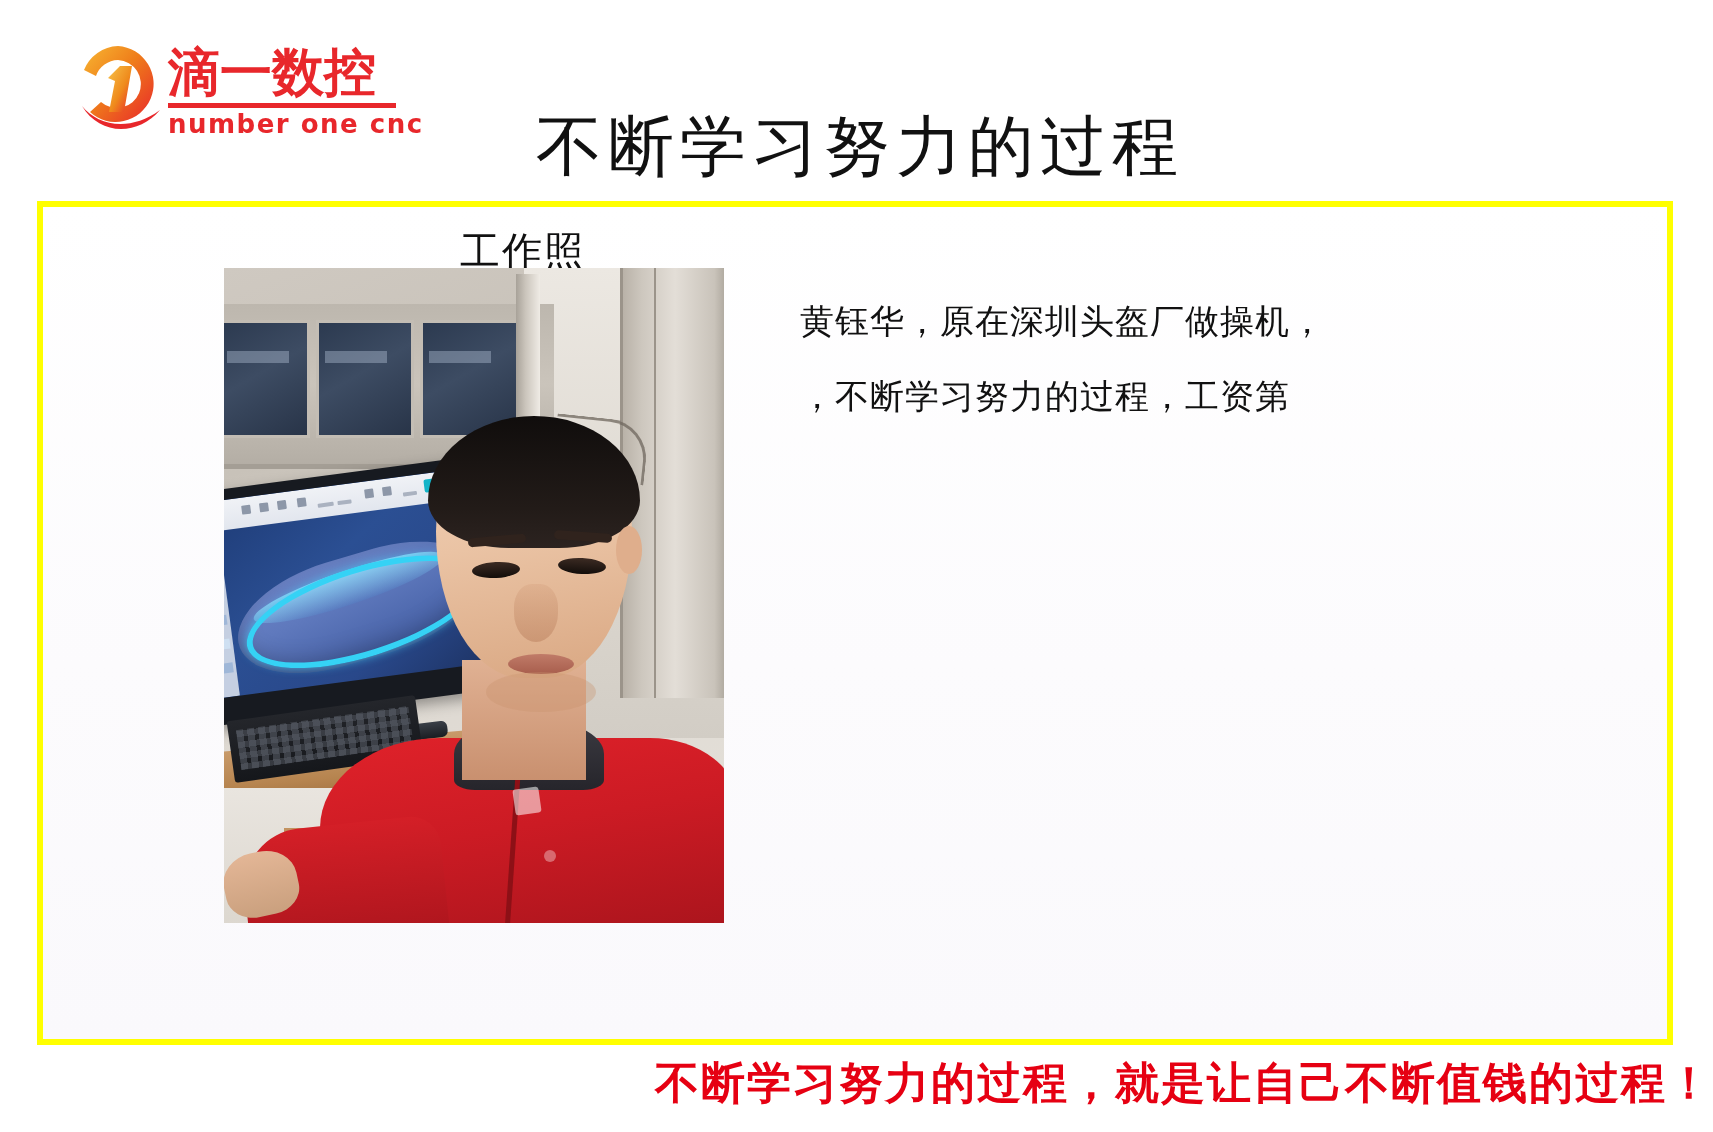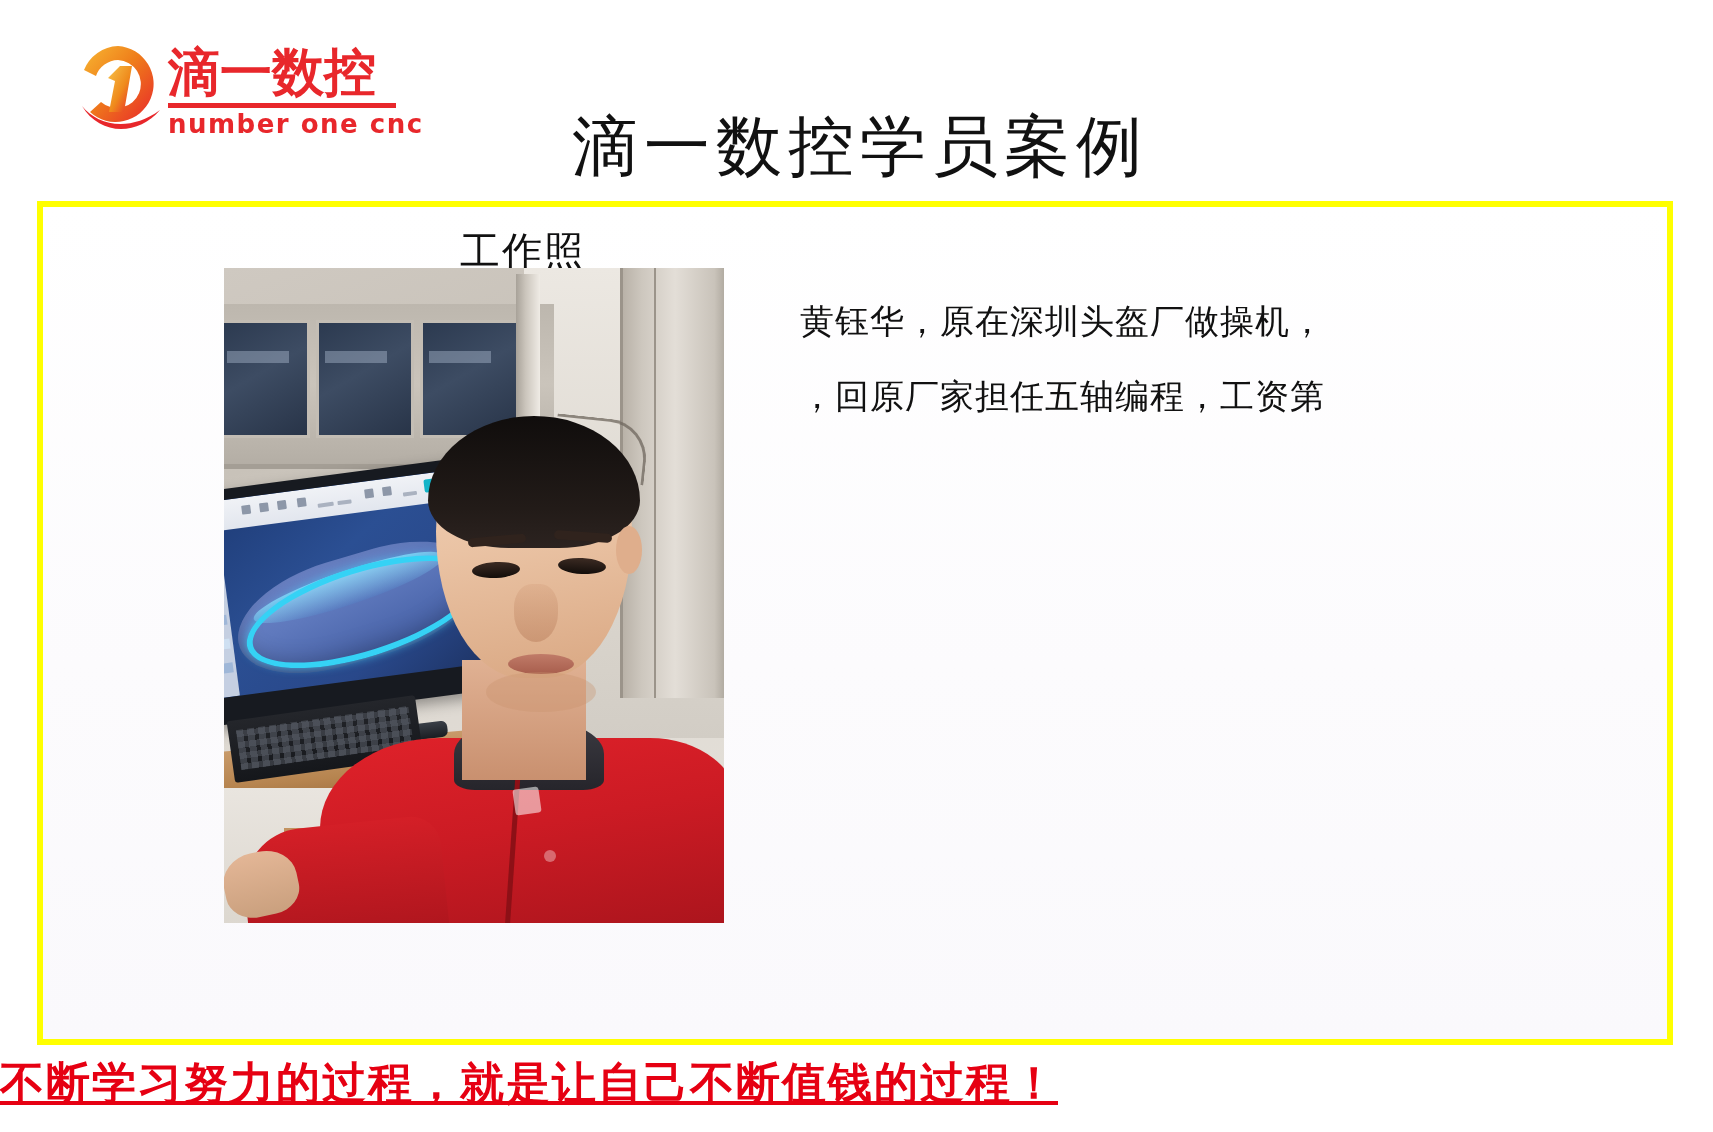--- a/index.html
+++ b/index.html
@@ -358,29 +358,28 @@
     letter-spacing: 1px;
   }
   .body-text p { margin:0; white-space: nowrap; }
 
   
   .footer {
     position:absolute;
     left: 0;
     top: 1055px;
     width: 1713px;
-    text-align: left;
+    text-align: right;
     font-family: "DejaVu Sans", "Liberation Sans", sans-serif;
     font-weight: bold;
     font-size: 44px;
     line-height: 56px;
     color: #e60012;
     letter-spacing: 2px;
     white-space: nowrap;
-    text-decoration: underline;
   }
 </style>
 </head>
 <body>
 
 <div class="slide">
 
   <div class="logo">
     <svg class="logo-mark" viewBox="0 0 100 100">
       <defs>
@@ -399,21 +398,21 @@
       <path d="M14 66 C30 86 62 92 92 70 C70 96 32 96 14 66 Z" fill="#e8272b"></path>
       <path d="M52 26 L40 38 L47 41 L41 72 L56 72 L64 26 Z" fill="url(#gOne)"></path>
     </svg>
     <div class="logo-text">
       <div class="logo-cn">滴一数控</div>
       <div class="logo-rule"></div>
       <div class="logo-en">number one cnc</div>
     </div>
   </div>
 
-  <div class="title">滴一数控学员案例</div>
+  <div class="title">不断学习努力的过程</div>
 
   <div class="frame"></div>
 
   <div class="photo-caption">工作照</div>
 
   <div class="photo">
     <div class="photo-inner">
       <div class="ph-wall"></div>
       <div class="ph-wall-right"></div>
       <div class="ph-door"></div>
@@ -486,18 +485,18 @@
       <div class="ph-eye l"></div>
       <div class="ph-eye r"></div>
       <div class="ph-nose"></div>
       <div class="ph-mouth"></div>
       <div class="ph-chin"></div>
     </div>
   </div>
 
   <div class="body-text">
     <p>黄钰华，原在深圳头盔厂做操机，</p>
-    <p>，回原厂家担任五轴编程，工资第</p>
+    <p>，不断学习努力的过程，工资第</p>
   </div>
 
   <div class="footer">不断学习努力的过程，就是让自己不断值钱的过程！</div>
 
 </div>
 
 </body></html>

